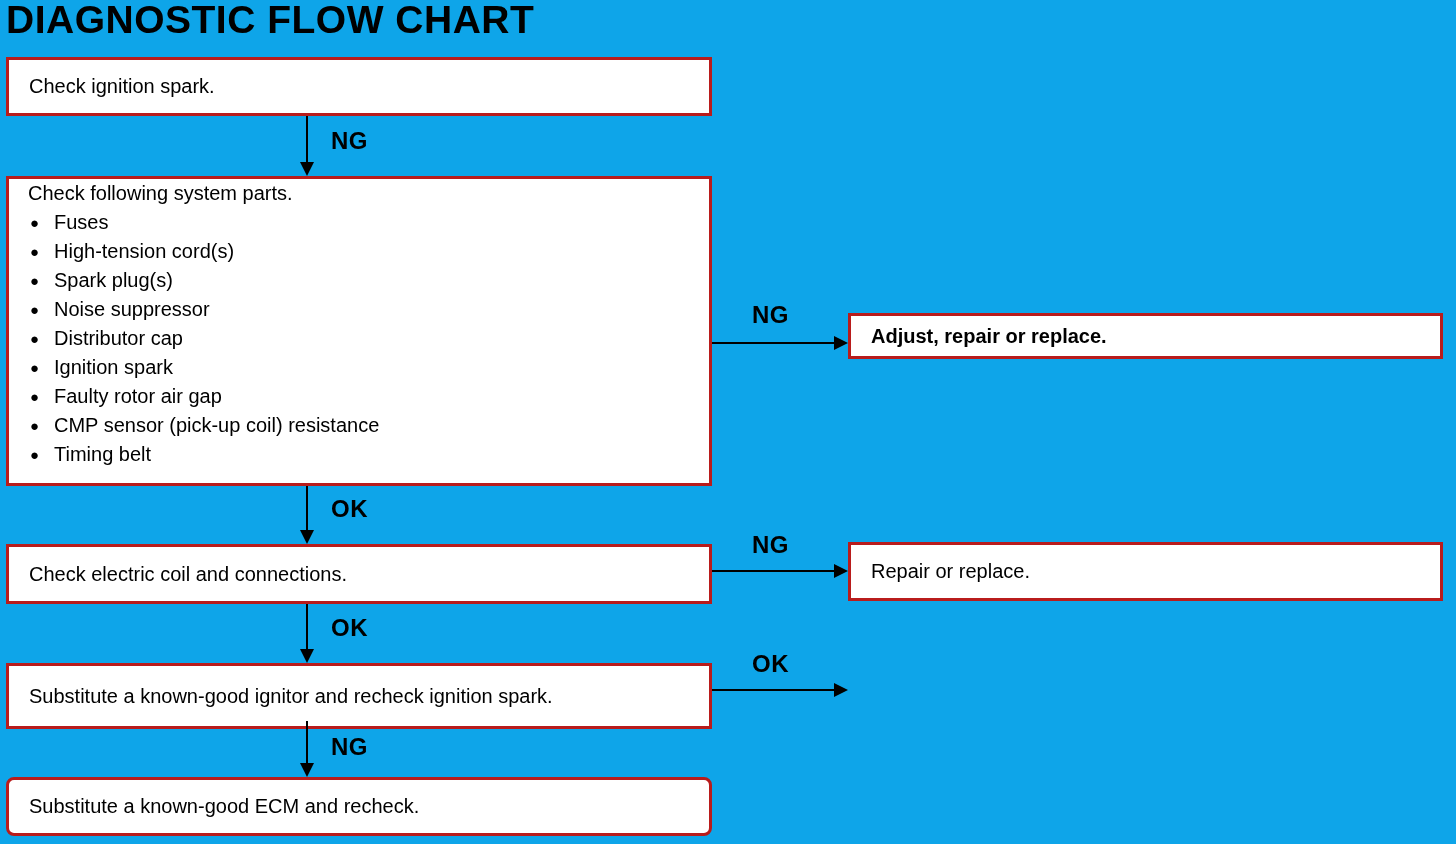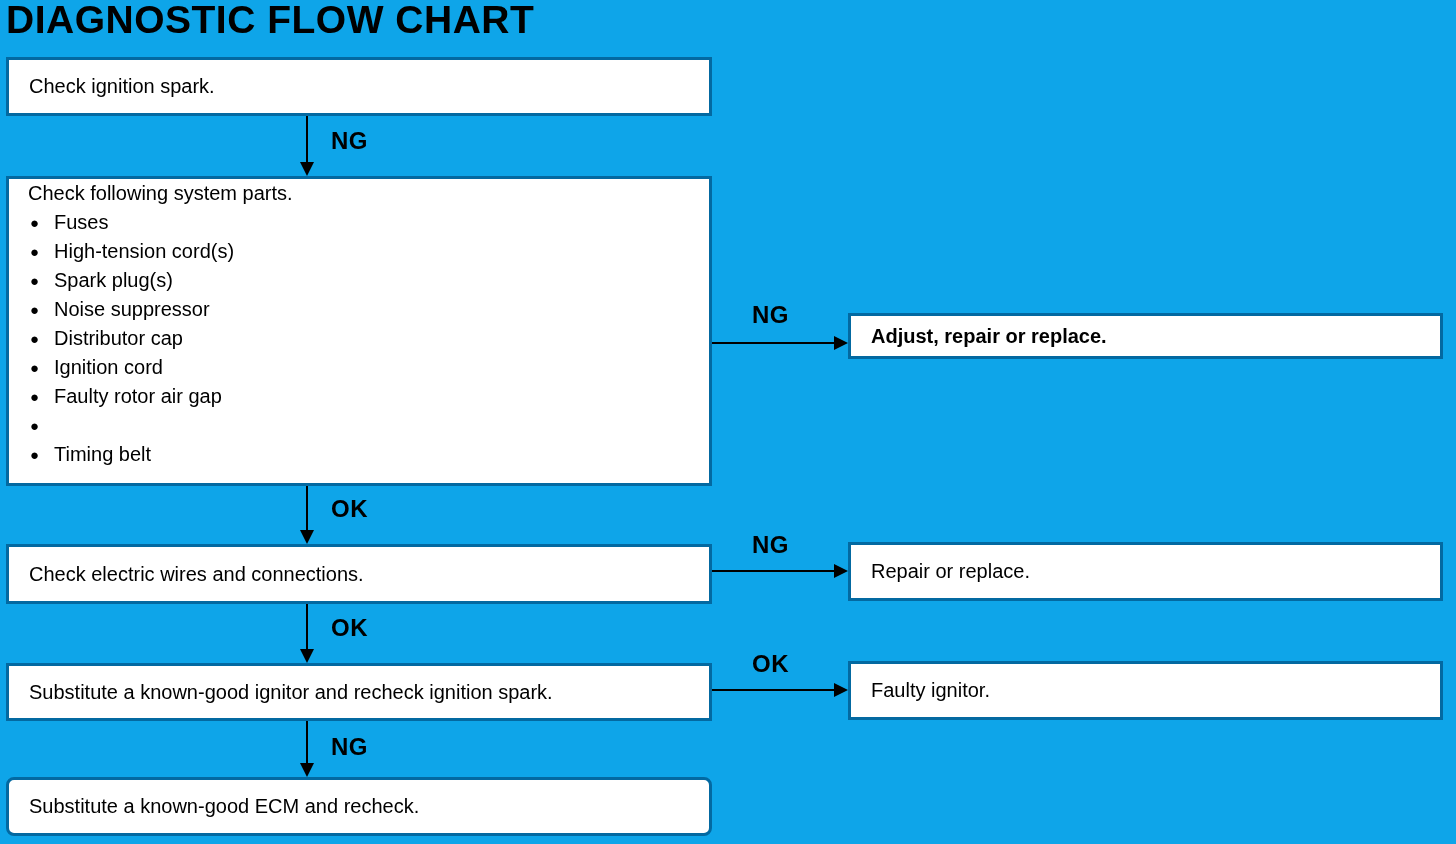--- a/index.html
+++ b/index.html
@@ -14,34 +14,34 @@
   .canvas { position: absolute; left: 0; top: 0; width: 1456px; height: 844px; background: #0ea5e9; }
 
   .title {
     position: absolute; left: 6px; top: -2px;
     font-size: 39px; font-weight: 700; letter-spacing: 0.5px;
     white-space: nowrap;
   }
 
   .box {
     position: absolute;
-    border: 3px solid #0369a1;
+    border: 3px solid #b91c1c;
     background: #fff;
     font-size: 20px;
     display: flex; align-items: center;
     padding-left: 20px;
     white-space: nowrap;
   }
   .col-left  { left: 6px;   width: 706px; }
   .col-right { left: 848px; width: 595px; }
 
   #box-spark   { top: 57px;  height: 59px; }
   #box-parts   { top: 176px; height: 310px; display: block; padding: 0 10px 0 19px; }
   #box-wires   { top: 544px; height: 60px; }
-  #box-ignitor { top: 663px; height: 58px; }
+  #box-ignitor { top: 663px; height: 66px; }
   #box-ecm     { top: 777px; height: 59px; border-radius: 8px; }
 
   #rbox-adjust { top: 313px; height: 46px; font-weight: bold; }
   #rbox-repair { top: 542px; height: 59px; }
   #rbox-faulty { top: 661px; height: 59px; }
 
   #box-parts .heading { line-height: 29px; }
   #box-parts ul { list-style: none; }
   #box-parts li { display: flex; align-items: center; height: 29px; }
   #box-parts .bullet {
@@ -120,59 +120,57 @@
       <li>
         <span class="bullet">●</span>
         <span>Noise suppressor</span>
       </li>
       <li>
         <span class="bullet">●</span>
         <span>Distributor cap</span>
       </li>
       <li>
         <span class="bullet">●</span>
-        <span>Ignition cord</span>
+        <span>Ignition spark</span>
       </li>
       <li>
         <span class="bullet">●</span>
         <span>Faulty rotor air gap</span>
       </li>
       <li>
         <span class="bullet">●</span>
+        <span>CMP sensor (pick-up coil) resistance</span>
       </li>
       <li>
         <span class="bullet">●</span>
         <span>Timing belt</span>
       </li>
     </ul>
   </div>
 
   <div class="box col-left" id="box-wires">
-    <span>Check electric wires and connections.</span>
+    <span>Check electric coil and connections.</span>
   </div>
 
   <div class="box col-left" id="box-ignitor">
     <span>Substitute a known-good ignitor and recheck ignition spark.</span>
   </div>
 
   <div class="box col-left" id="box-ecm">
     <span>Substitute a known-good ECM and recheck.</span>
   </div>
 
   <div class="box col-right" id="rbox-adjust">
     <span>Adjust, repair or replace.</span>
   </div>
 
   <div class="box col-right" id="rbox-repair">
     <span>Repair or replace.</span>
   </div>
 
-  <div class="box col-right" id="rbox-faulty">
-    <span>Faulty ignitor.</span>
-  </div>
 
   <div class="vline v1"></div>
   <div class="arrow-down vh1"></div>
   <span class="edge-label lbl-spark-parts">NG</span>
 
   <div class="vline v2"></div>
   <div class="arrow-down vh2"></div>
   <span class="edge-label lbl-parts-wires">OK</span>
 
   <div class="vline v3"></div>

